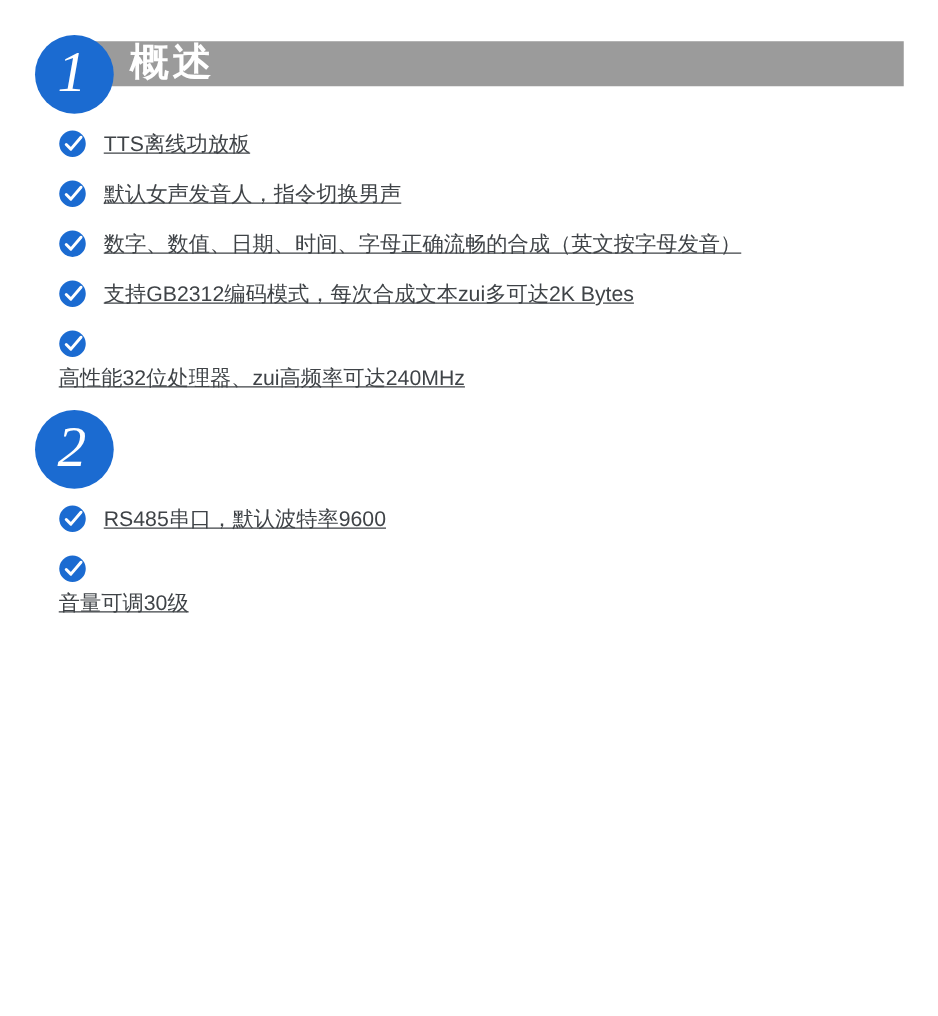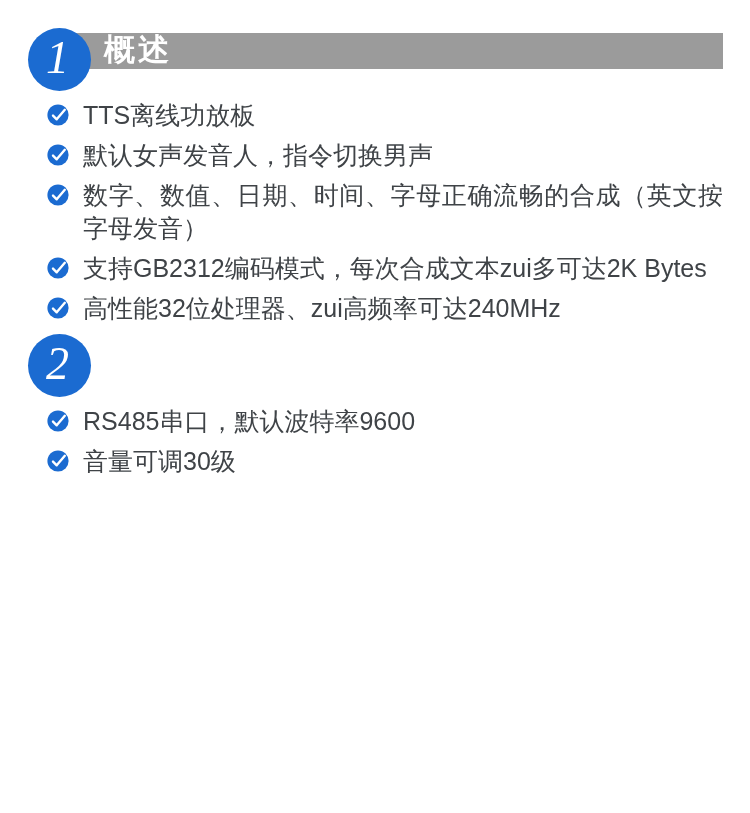--- a/index.html
+++ b/index.html
@@ -78,38 +78,39 @@
     list-style: none;
     margin: 8px 27px 9px 47px;
   }
 
   .item {
     display: flex;
     align-items: flex-start;
     margin-bottom: 7px;
   }
 
-  .item:last-child { margin-bottom: 0; }
+  .item:last-child { margin-bottom: 0; flex-direction: column; }
 
   .item .check {
     flex: 0 0 22px;
     width: 22px;
     height: 22px;
     margin-top: 5px;
     margin-right: 14px;
   }
 
   .item .check svg { display: block; width: 22px; height: 22px; }
 
   .item .txt {
     flex: 1 1 auto;
-    font-size: 25px;
+    font-size: 17px;
     line-height: 33px;
     color: var(--text-color, #3f4347);
     text-align: justify;
+    text-decoration: underline;
   }
 </style>
 </head>
 <body>
 
 <div class="page">
   <div id="sections-root">
   <section class="section">
     <header class="sec-header">
       <div class="bar">

